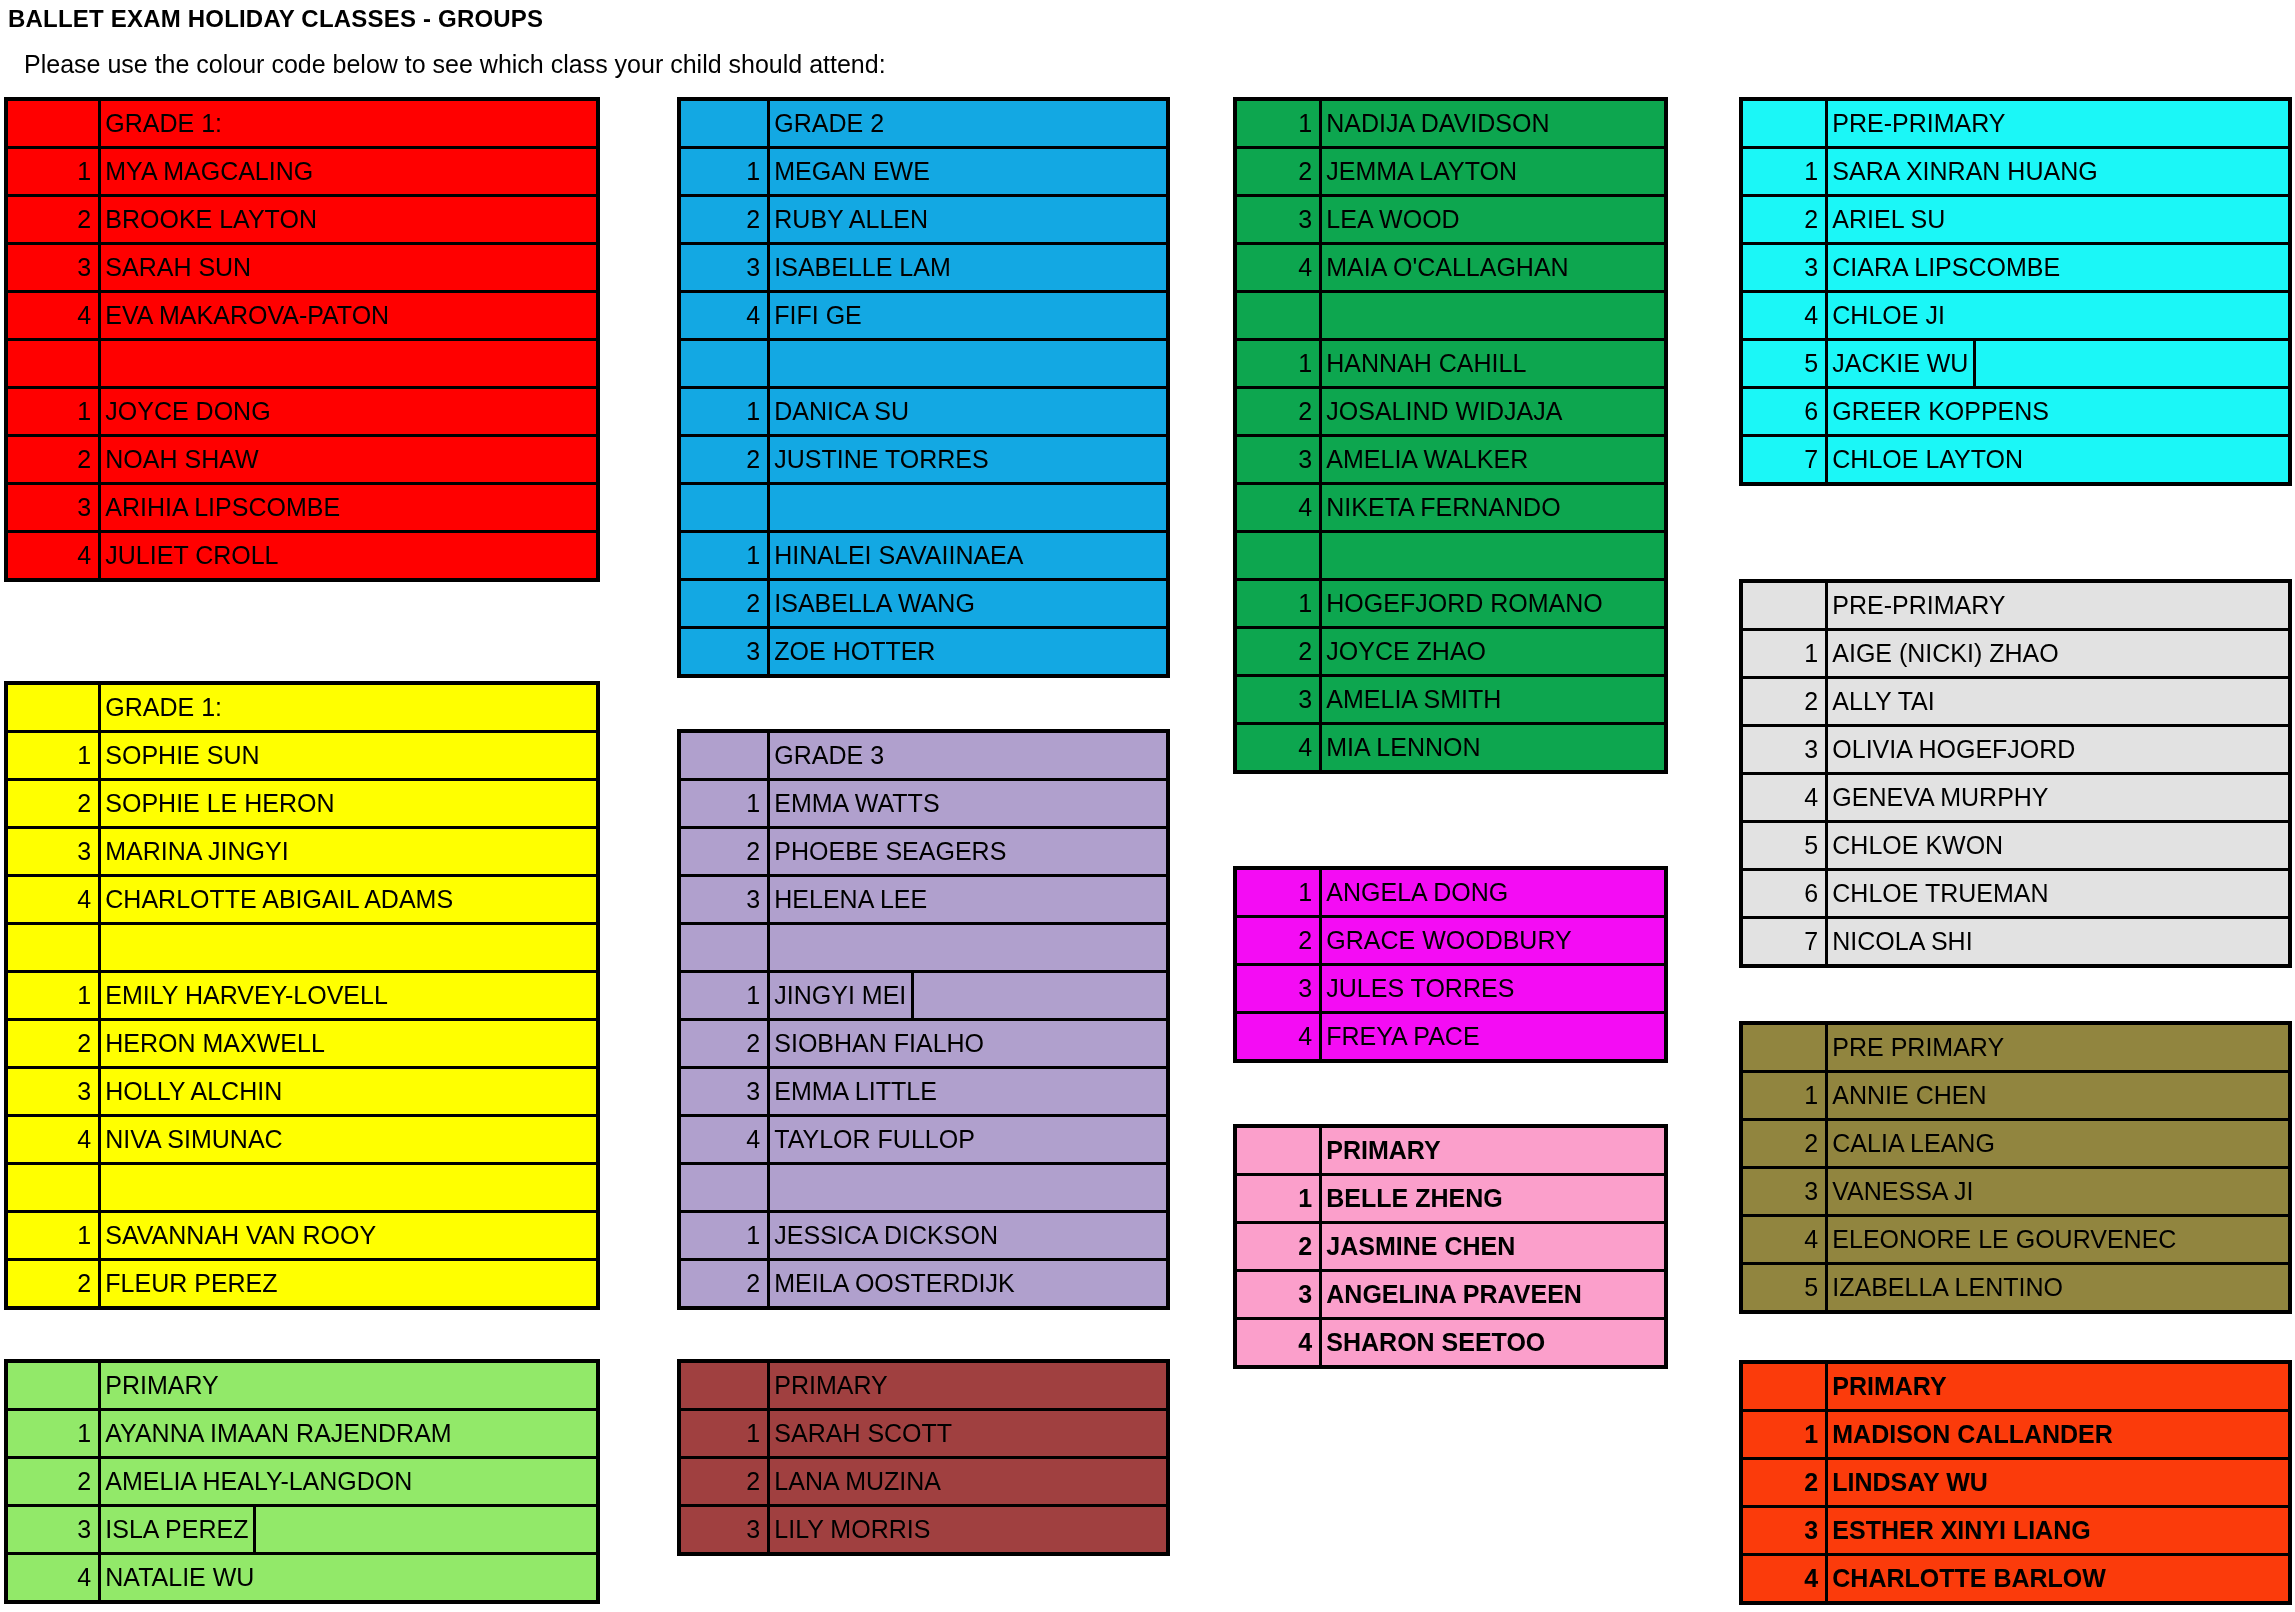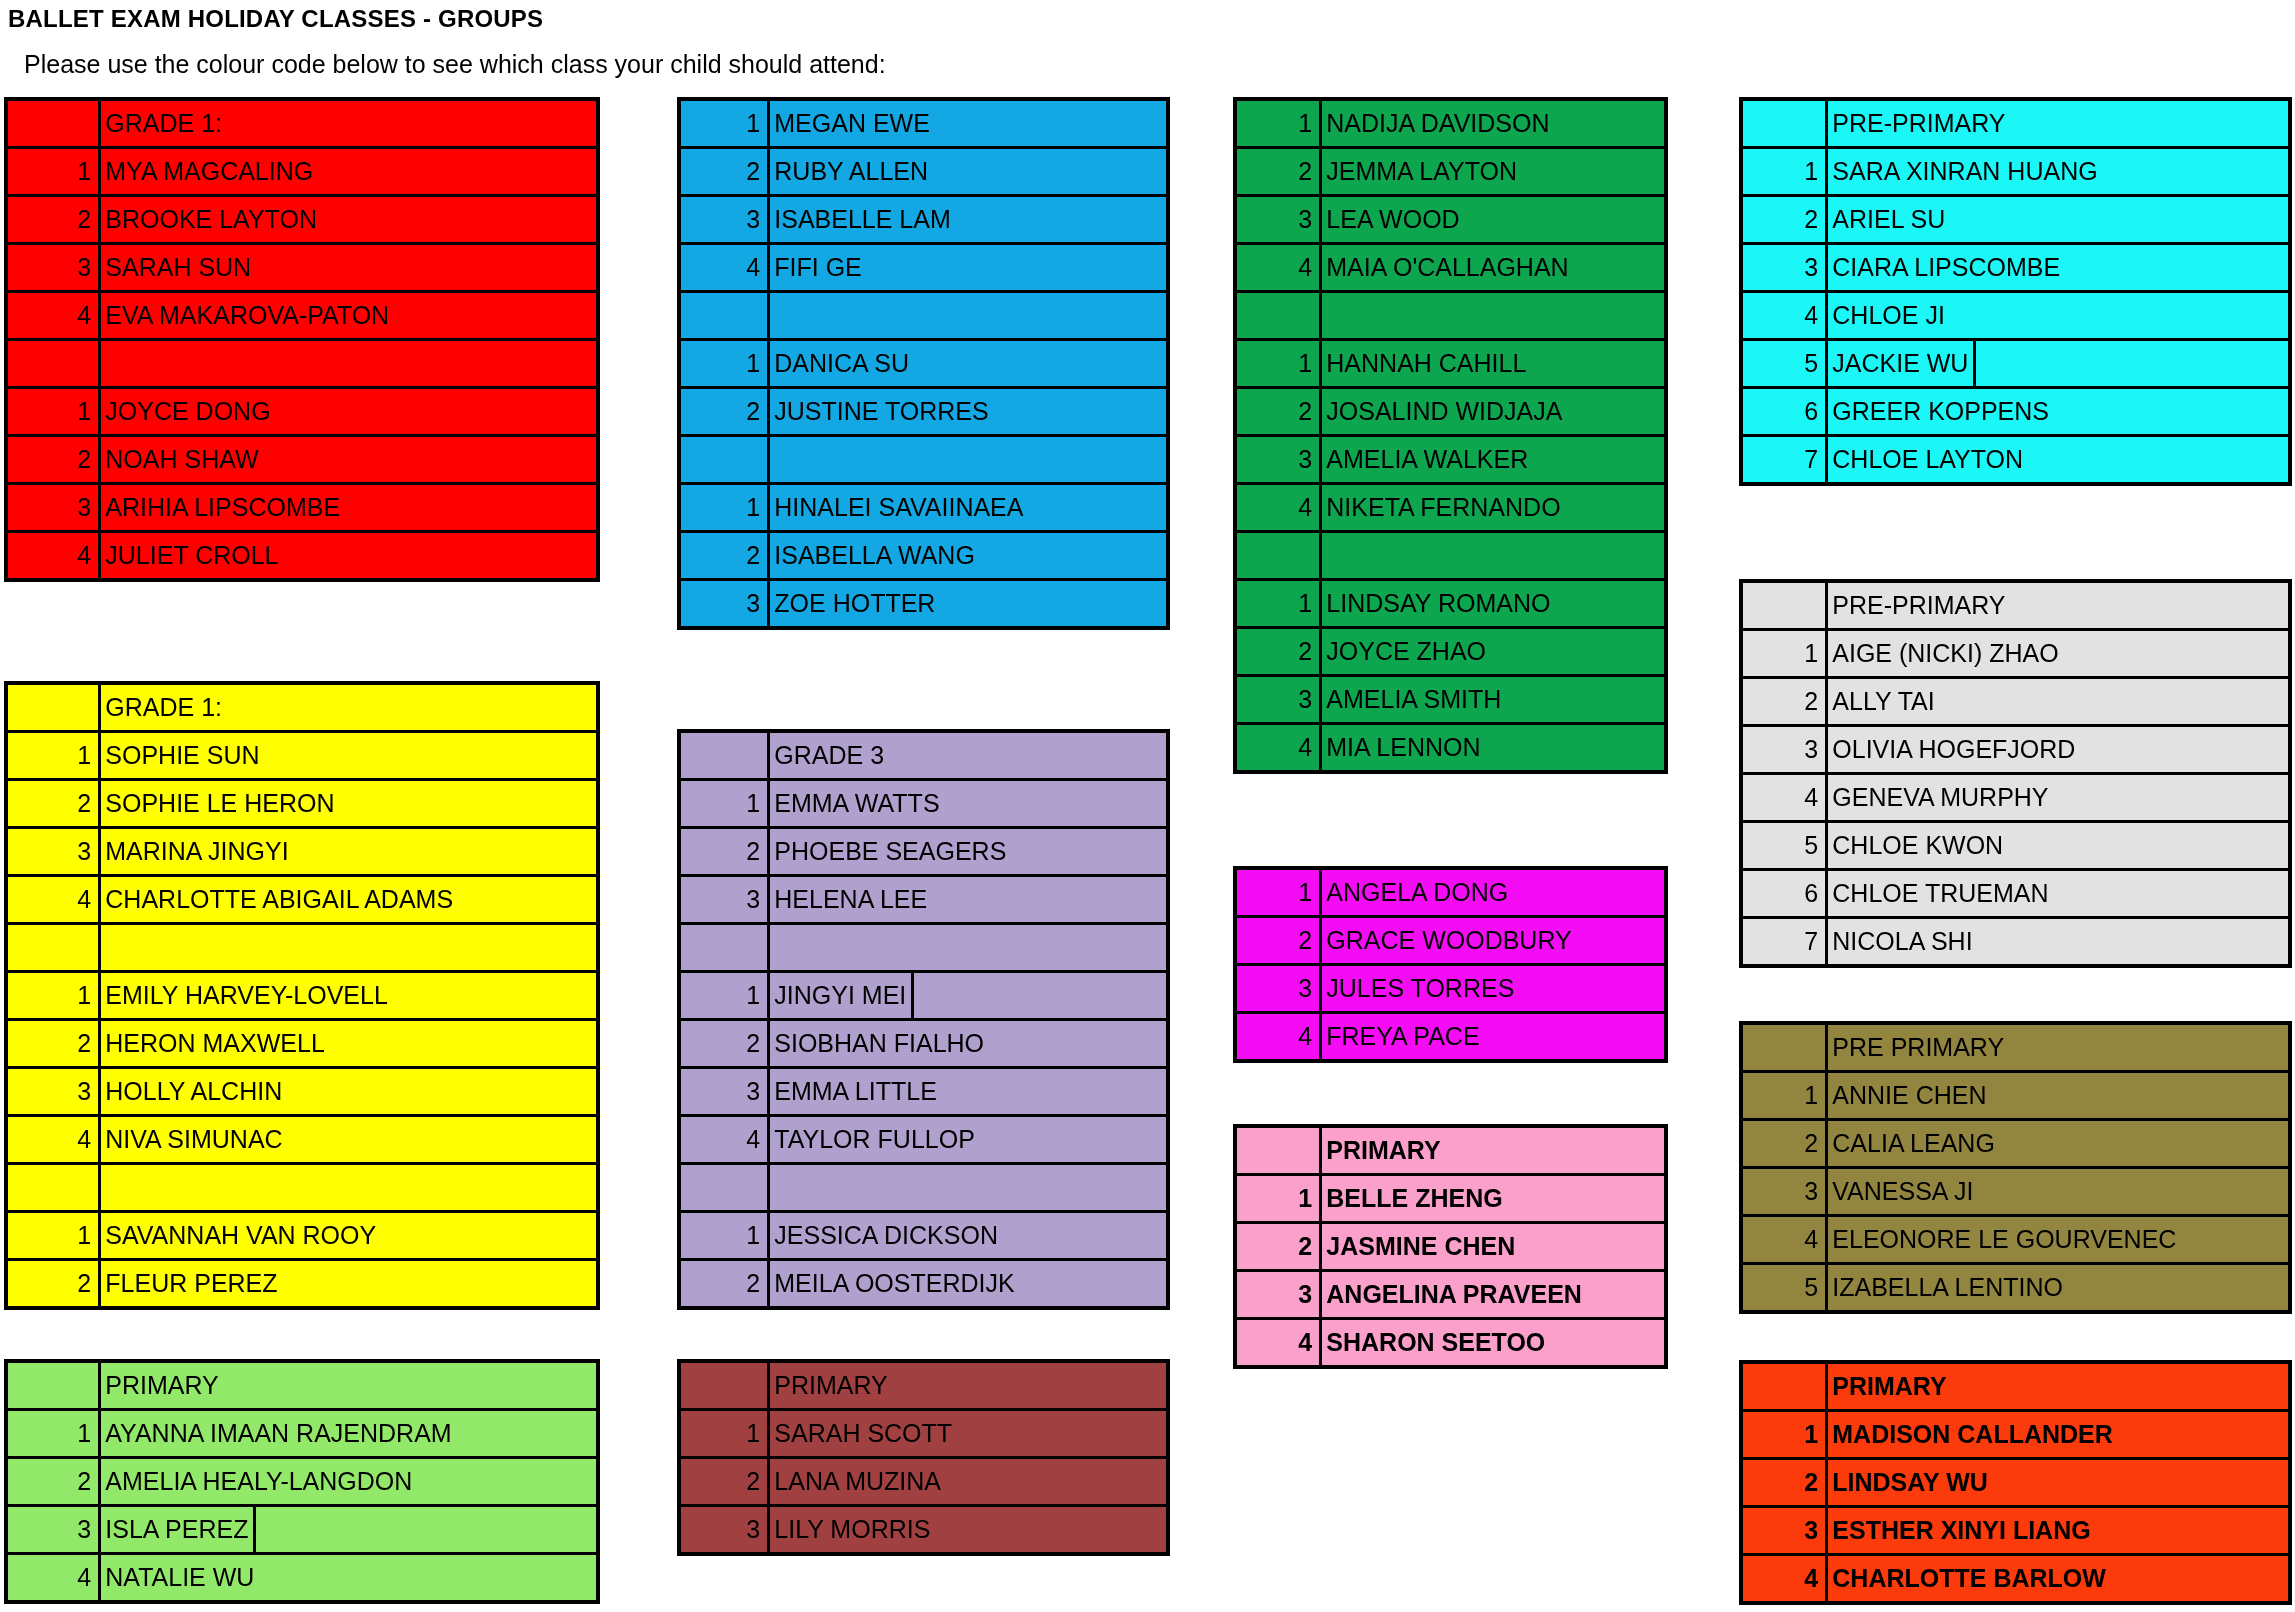--- a/index.html
+++ b/index.html
@@ -191,20 +191,24 @@
         </tr>
         <tr>
           <td class="num" style="width: 93px;">4</td>
           <td>NATALIE WU</td>
         </tr>
       </tbody>
     </table>
     <table class="tbl" style="left: 677px; top: 97px; width: 493px; background: rgb(19, 168, 227);">
       <tbody>
         <tr>
+          <td class="num" style="width: 89px;">&nbsp;</td>
+          <td>GRADE 2</td>
+        </tr>
+        <tr>
           <td class="num" style="width: 89px;">1</td>
           <td>MEGAN EWE</td>
         </tr>
         <tr>
           <td class="num" style="width: 89px;">2</td>
           <td>RUBY ALLEN</td>
         </tr>
         <tr>
           <td class="num" style="width: 89px;">3</td>
           <td>ISABELLE LAM</td>
@@ -352,21 +356,21 @@
         <tr>
           <td class="num" style="width: 85px;">4</td>
           <td>NIKETA FERNANDO</td>
         </tr>
         <tr>
           <td class="num" style="width: 85px;">&nbsp;</td>
           <td>&nbsp;</td>
         </tr>
         <tr>
           <td class="num" style="width: 85px;">1</td>
-          <td>LINDSAY ROMANO</td>
+          <td>HOGEFJORD ROMANO</td>
         </tr>
         <tr>
           <td class="num" style="width: 85px;">2</td>
           <td>JOYCE ZHAO</td>
         </tr>
         <tr>
           <td class="num" style="width: 85px;">3</td>
           <td>AMELIA SMITH</td>
         </tr>
         <tr>

